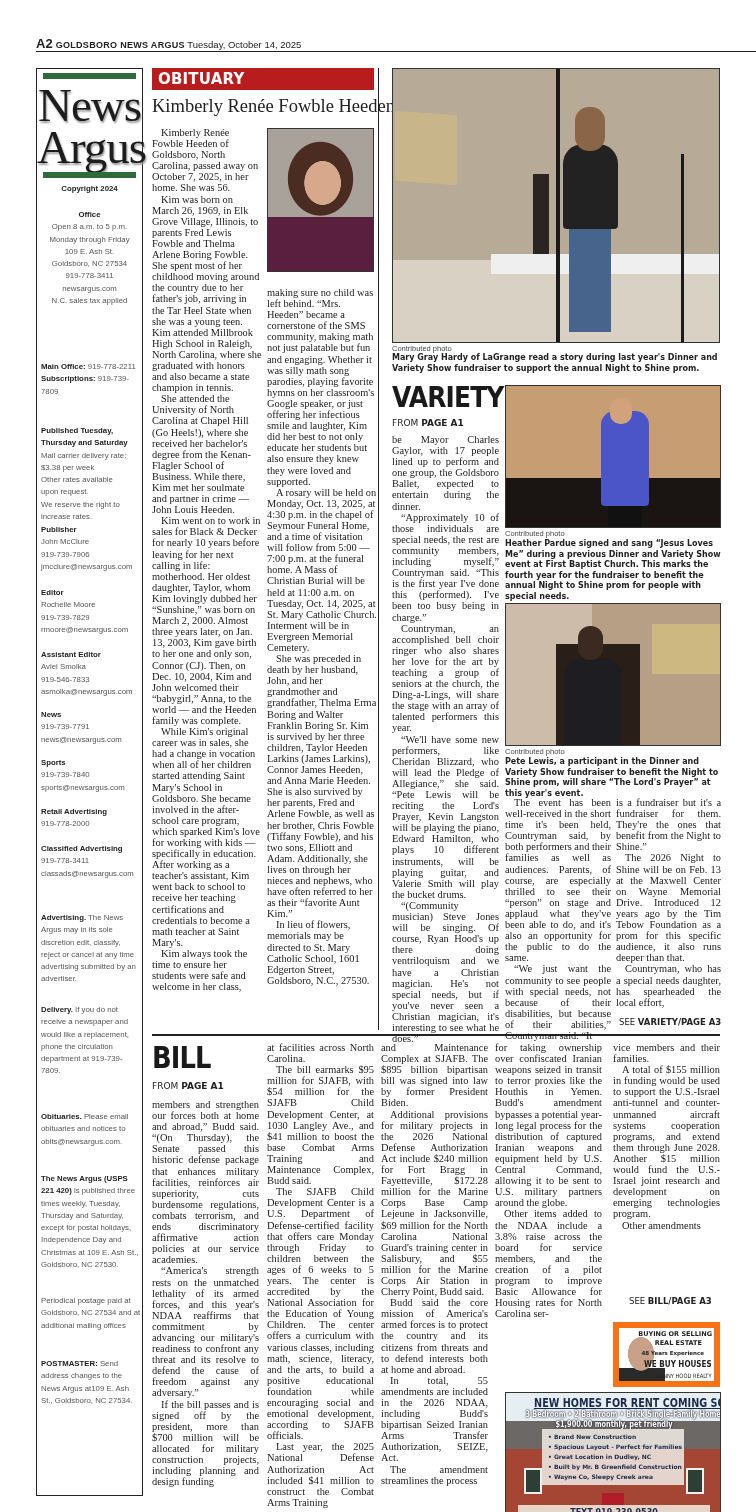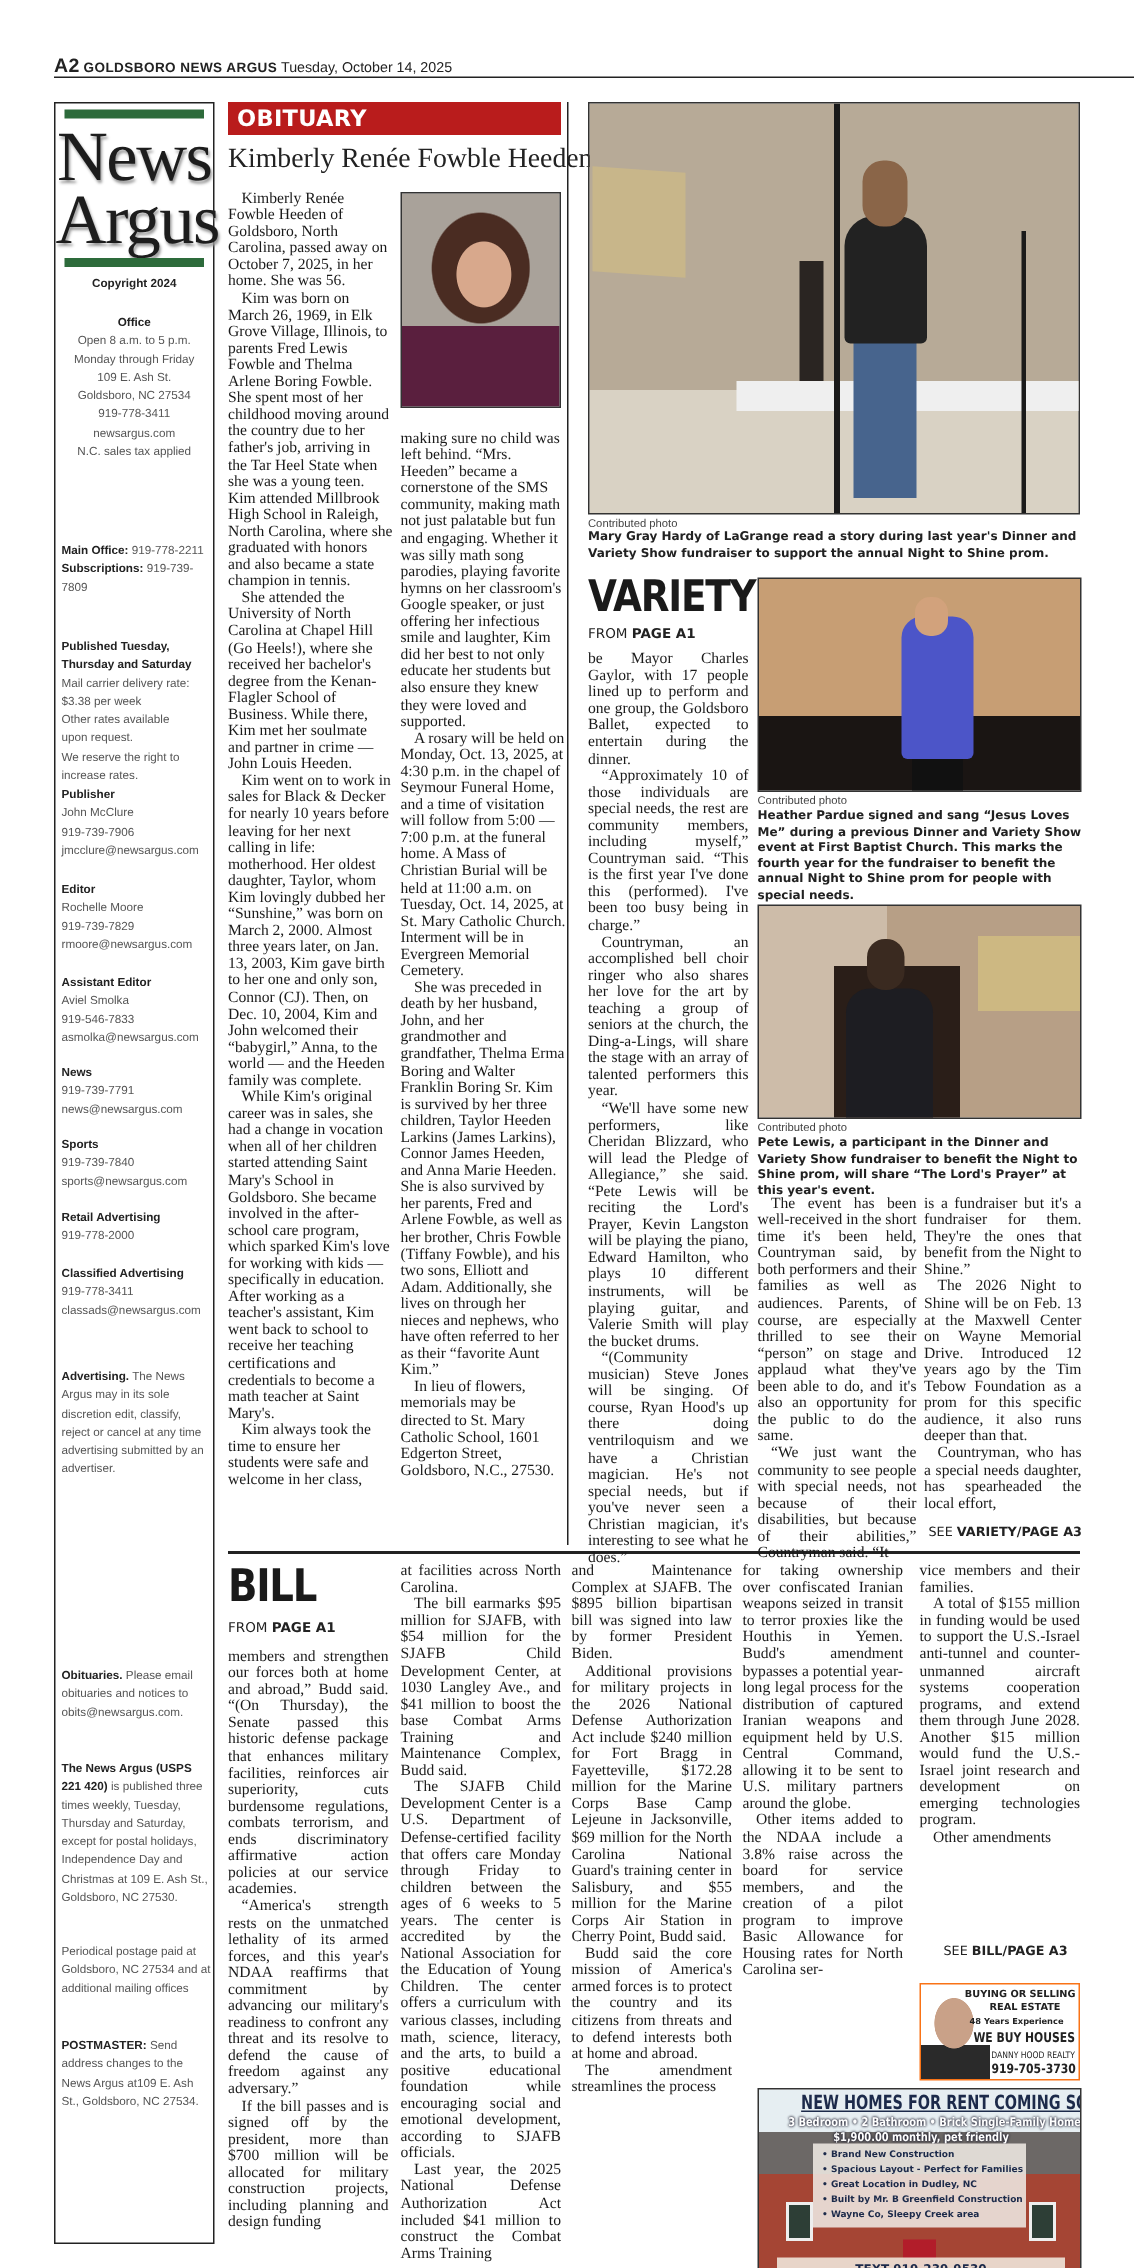--- a/index.html
+++ b/index.html
@@ -78,21 +78,21 @@
 
   .see-line { position: absolute; font-family: "DejaVu Sans", sans-serif; font-size: 8.5px; color: #222; white-space: nowrap; }
   .see-line b { font-weight: bold; }
 
   
   .bill-head { position: absolute; left: 152px; top: 1040px; font-family: "DejaVu Sans", sans-serif;
     font-weight: bold; font-size: 30px; color: #1a1a1a; letter-spacing: -1px; transform: scaleX(0.86); transform-origin: left; }
 
   
   .ad-realty { position: absolute; left: 613px; top: 1322px; width: 107px; height: 65px;
-    border: 1px solid #f97316; background: #fff; overflow: hidden; }
+    border: 6px solid #f97316; background: #fff; overflow: hidden; }
   .ad-realty .man { position: absolute; left: -2px; top: 6px; width: 48px; height: 62px;
     background: radial-gradient(ellipse 14px 18px at 50% 32%, #c9a188 0 92%, transparent 95%),
                 linear-gradient(180deg, transparent 0 55%, #2a2a2a 55% 100%); border-radius: 18px 18px 0 0; }
   .ad-realty .t { position: absolute; right: 2px; text-align: right; font-family: "DejaVu Sans", sans-serif;
     font-weight: bold; color: #222; white-space: nowrap; transform-origin: right; }
   .ad-homes { position: absolute; left: 505px; top: 1392px; width: 216px; height: 143px;
     border: 1px solid #333; overflow: hidden;
     background: linear-gradient(180deg, #e6eef2 0 20%, #6c6866 20% 40%, #a54534 40% 100%); }
   .ad-homes .title { position: absolute; left: 0; top: 2px; width: 216px; text-align: center;
     font-family: "DejaVu Sans", sans-serif; font-weight: bold; font-size: 13px; color: #1c2a4a;
@@ -188,20 +188,23 @@
   </div>
   <div class="sb-block" style="top:774px">
     <div class="sb-b">Classified Advertising</div>
     <div>919-778-3411</div>
     <div>classads@newsargus.com</div>
   </div>
 
   <div class="sb-block" style="top:843px">
     <span class="sb-b">Advertising.</span> <span>The News Argus may in its sole discretion edit, classify, reject or cancel at any time advertising submitted by an advertiser.</span>
   </div>
+  <div class="sb-block" style="top:935px">
+    <span class="sb-b">Delivery.</span> <span>If you do not receive a newspaper and would like a replacement, phone the circulation department at 919-739-7809.</span>
+  </div>
   <div class="sb-block" style="top:1042px">
     <span class="sb-b">Obituaries.</span> <span>Please email obituaries and notices to obits@newsargus.com.</span>
   </div>
   <div class="sb-block" style="top:1104px">
     <span class="sb-b">The News Argus (USPS 221 420)</span> <span>is published three times weekly, Tuesday, Thursday and Saturday, except for postal holidays, Independence Day and Christmas at 109 E. Ash St., Goldsboro, NC 27530.</span>
   </div>
   <div class="sb-block" style="top:1226px">
     <span>Periodical postage paid at Goldsboro, NC 27534 and at additional mailing offices</span>
   </div>
   <div class="sb-block" style="top:1289px">
@@ -299,20 +302,21 @@
 <div class="col body-text justify" style="left:267px;top:1042px;width:107px">
   <p style="text-indent:0">at facilities across North Carolina.</p>
   <p>The bill earmarks $95 million for SJAFB, with $54 million for the SJAFB Child Development Center, at 1030 Langley Ave., and $41 million to boost the base Combat Arms Training and Maintenance Complex, Budd said.</p>
   <p>The SJAFB Child Development Center is a U.S. Department of Defense-certified facility that offers care Monday through Friday to children between the ages of 6 weeks to 5 years. The center is accredited by the National Association for the Education of Young Children. The center offers a curriculum with various classes, including math, science, literacy, and the arts, to build a positive educational foundation while encouraging social and emotional development, according to SJAFB officials.</p>
   <p>Last year, the 2025 National Defense Authorization Act included $41 million to construct the Combat Arms Training</p>
 </div>
 <div class="col body-text justify" style="left:381px;top:1042px;width:107px">
   <p style="text-indent:0">and Maintenance Complex at SJAFB. The $895 billion bipartisan bill was signed into law by former President Biden.</p>
   <p>Additional provisions for military projects in the 2026 National Defense Authorization Act include $240 million for Fort Bragg in Fayetteville, $172.28 million for the Marine Corps Base Camp Lejeune in Jacksonville, $69 million for the North Carolina National Guard's training center in Salisbury, and $55 million for the Marine Corps Air Station in Cherry Point, Budd said.</p>
   <p>Budd said the core mission of America's armed forces is to protect the country and its citizens from threats and to defend interests both at home and abroad.</p>
+  <p>In total, 55 amendments are included in the 2026 NDAA, including Budd's bipartisan Seized Iranian Arms Transfer Authorization, SEIZE, Act.</p>
   <p>The amendment streamlines the process</p>
 </div>
 <div class="col body-text justify" style="left:495px;top:1042px;width:107px">
   <p style="text-indent:0">for taking ownership over confiscated Iranian weapons seized in transit to terror proxies like the Houthis in Yemen. Budd's amendment bypasses a potential year-long legal process for the distribution of captured Iranian weapons and equipment held by U.S. Central Command, allowing it to be sent to U.S. military partners around the globe.</p>
   <p>Other items added to the NDAA include a 3.8% raise across the board for service members, and the creation of a pilot program to improve Basic Allowance for Housing rates for North Carolina ser-</p>
 </div>
 <div class="col body-text justify" style="left:613px;top:1042px;width:107px">
   <p style="text-indent:0">vice members and their families.</p>
   <p>A total of $155 million in funding would be used to support the U.S.-Israel anti-tunnel and counter-unmanned aircraft systems cooperation programs, and extend them through June 2028. Another $15 million would fund the U.S.-Israel joint research and development on emerging technologies program.</p>
   <p>Other amendments</p>

